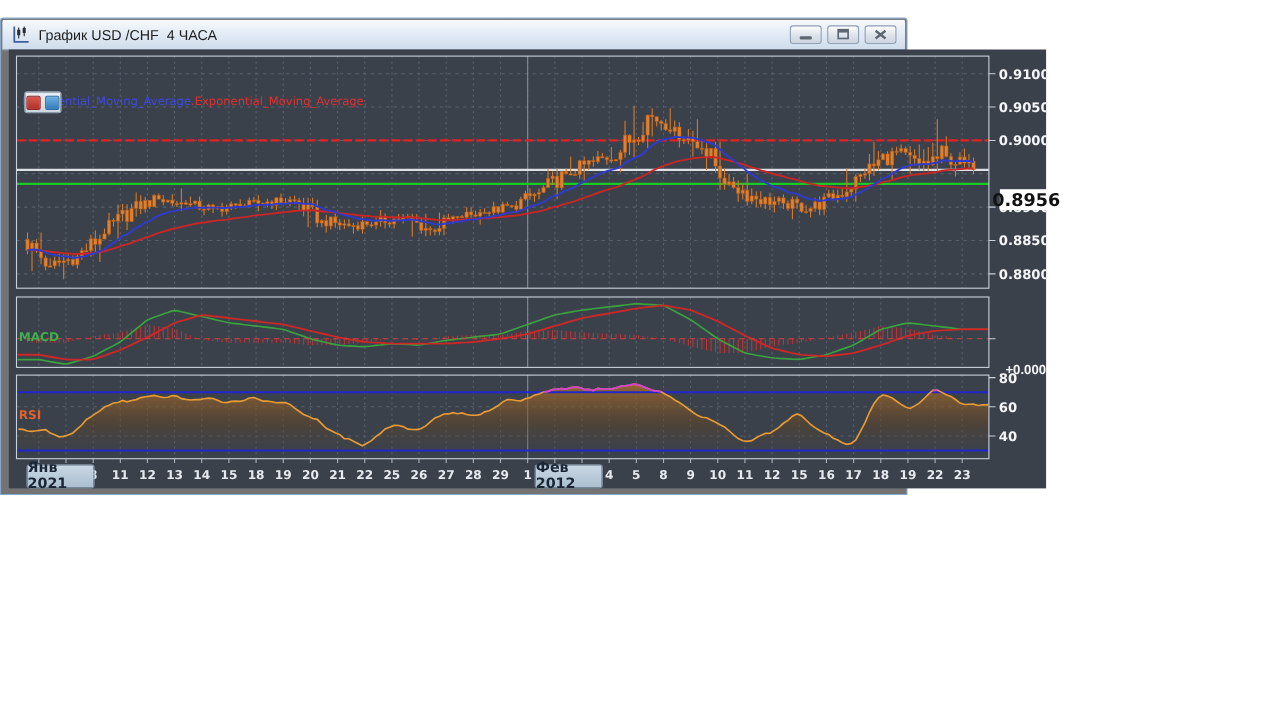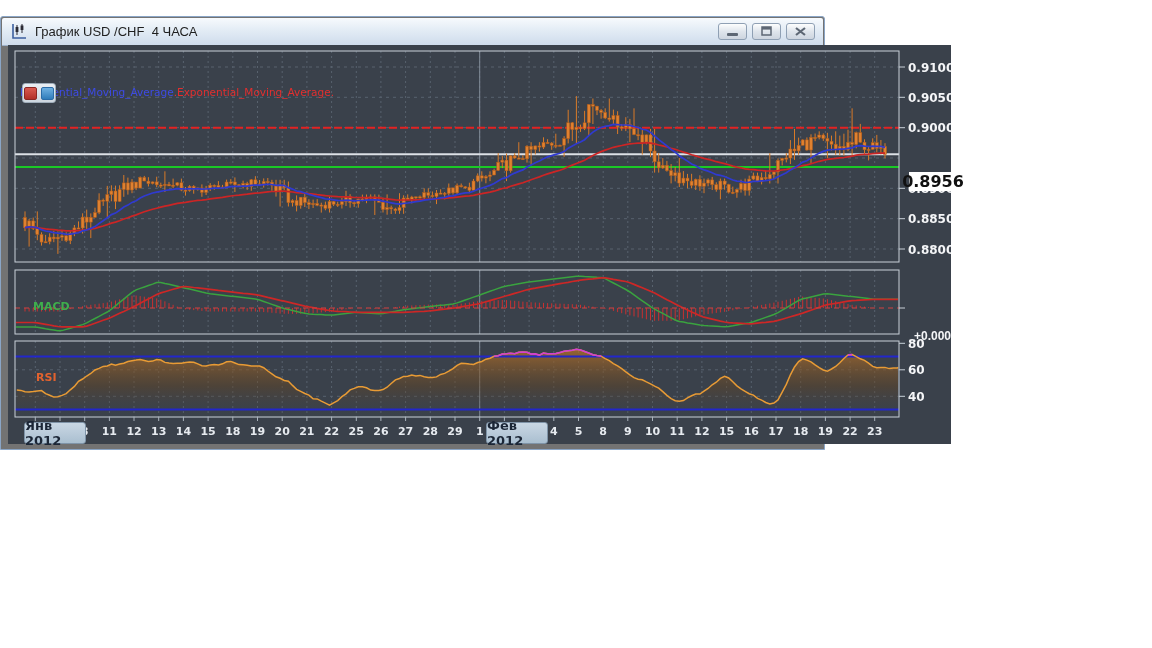--- a/index.html
+++ b/index.html
@@ -22,22 +22,22 @@
           font-family:"DejaVu Sans", sans-serif;}
   .legend .blue{color:#3d4be4;}
   .legend .red{color:#e22f2f;}
   .legend-buttons{position:absolute;left:14px;top:38px;width:34px;height:20px;z-index:2;
           background:linear-gradient(#e9eef3,#cdd6df);border:1px solid #9fadba;border-radius:3px;
           display:flex;align-items:center;justify-content:center;gap:4px;box-sizing:border-box;}
   .sq{width:11px;height:11px;border-radius:2px;display:block;}
   .sq.red{background:linear-gradient(#d95a50,#b22f28);border:1px solid #8c2723;}
   .sq.blue{background:linear-gradient(#6fb1e2,#2f7cba);border:1px solid #2a6ca8;}
   .panel-label{position:absolute;font-family:"DejaVu Sans", sans-serif;font-size:11px;font-weight:bold;z-index:1;}
-  .macd-label{left:25px;top:255px;color:#3fae4d;}
-  .rsi-label{left:28px;top:326px;color:#e2622e;}
+  .macd-label{left:9px;top:255px;color:#3fae4d;}
+  .rsi-label{left:9px;top:326px;color:#e2622e;}
   .axis-extra{position:absolute;left:906px;top:284px;color:#f4f5f7;font-size:12px;font-weight:bold;
           font-family:Liberation Sans, sans-serif;z-index:1;}
   .price-box{position:absolute;left:901px;top:127px;width:48px;height:19px;background:#ffffff;
           color:#111;font-size:16px;font-weight:bold;font-family:"DejaVu Sans", sans-serif;
           display:flex;align-items:center;justify-content:center;z-index:2;}
   .month-badge{position:absolute;width:62px;height:22px;box-sizing:border-box;
           background:linear-gradient(#c9d7e4,#aabfd0);border:1px solid #7f94a8;border-radius:3px;
           color:#1b2636;font-size:13px;font-weight:bold;display:flex;align-items:center;
           justify-content:center;z-index:2;font-family:"DejaVu Sans", sans-serif;}
   .badge-jan{left:16px;top:377px;}
@@ -954,18 +954,18 @@
         <span class="sq red"></span>
         <span class="sq blue"></span>
       </div>
 
       <div class="panel-label macd-label">MACD</div>
       <div class="panel-label rsi-label">RSI</div>
       <div class="axis-extra">+0.000</div>
 
       <div class="price-box">0.8956</div>
 
-      <div class="month-badge badge-jan">Янв 2012</div>
+      <div class="month-badge badge-jan">Янв 2021</div>
       <div class="month-badge badge-feb">Фев 2012</div>
     </div>
 
   </div>
 </div>
 
 </body></html>

